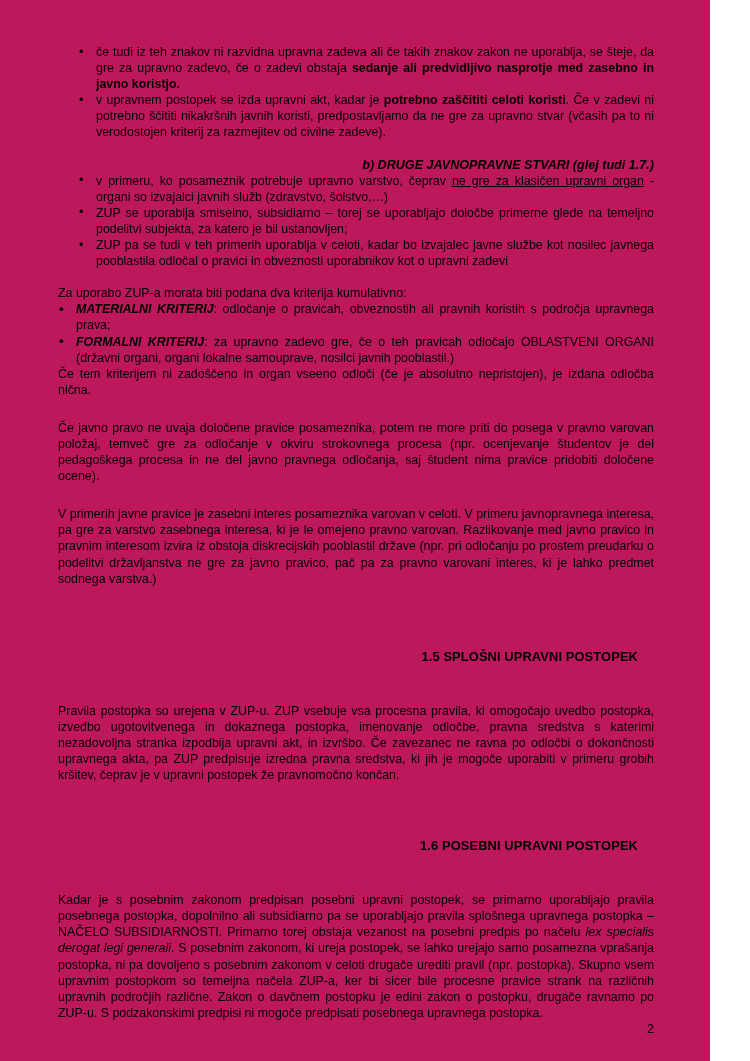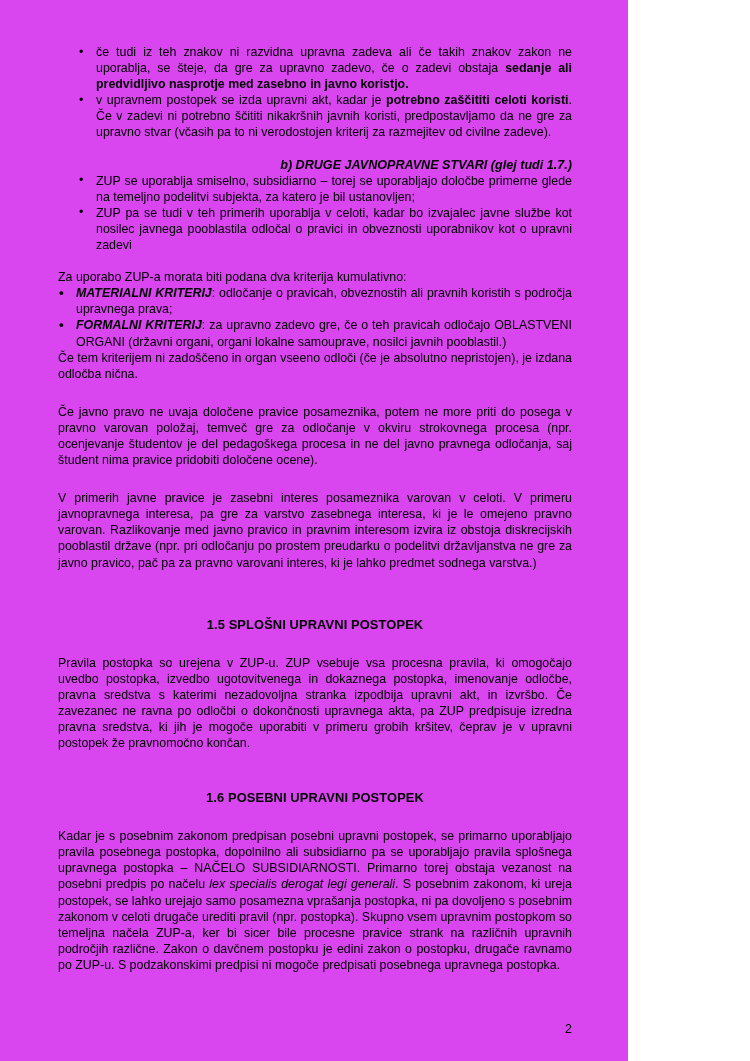--- a/index.html
+++ b/index.html
@@ -7,23 +7,23 @@
     margin: 0;
     padding: 0;
     background: #ffffff;
   }
   body {
     font-family: "Liberation Sans", sans-serif;
     color: #000000;
   }
   .page {
     position: relative;
-    width: 628px;
+    width: 710px;
     height: 1061px;
-    background: #d946ef;
+    background: #be185d;
     box-sizing: border-box;
     padding: 44px 56px 20px 58px;
     overflow: hidden;
   }
   .doc {
     font-size: 12.4px;
     line-height: 16.1px;
     text-align: justify;
     -webkit-hyphens: none;
     hyphens: none;
@@ -80,23 +80,23 @@
 
   .b { font-weight: bold; }
   .i { font-style: italic; }
   .bi { font-weight: bold; font-style: italic; }
   .u { text-decoration: underline; }
 
   h2.section-heading {
     font-size: 12.9px;
     font-weight: bold;
     line-height: 16px;
-    margin: 0;
+    margin: 16px;
     letter-spacing: 0.1px;
-    text-align: center;
+    text-align: right;
   }
   .subheading {
     font-size: 12.6px;
     font-weight: bold;
     font-style: italic;
     line-height: 16.1px;
     text-align: right;
   }
   .page-number {
     position: absolute;
@@ -121,20 +121,23 @@
       <li>
         <span>v upravnem postopek se izda upravni akt, kadar je </span><span class="b">potrebno zaščititi celoti koristi</span><span>. Če v zadevi ni potrebno ščititi nikakršnih javnih koristi, predpostavljamo da ne gre za upravno stvar (včasih pa to ni verodostojen kriterij za razmejitev od civilne zadeve).</span>
       </li>
     </ul>
 
     <div class="spacer-md"></div>
 
     <p class="subheading"><span class="bi">b) DRUGE JAVNOPRAVNE STVARI</span><span class="i"> (glej tudi 1.7.)</span></p>
 
     <ul class="deep">
+      <li>
+        <span>v primeru, ko posameznik potrebuje upravno varstvo, čeprav </span><span class="u">ne gre za klasičen upravni organ</span><span> - organi so izvajalci javnih služb (zdravstvo, šolstvo,…)</span>
+      </li>
       <li>
         <span>ZUP se uporablja smiselno, subsidiarno – torej se uporabljajo določbe primerne glede na temeljno podelitvi subjekta, za katero je bil ustanovljen;</span>
       </li>
       <li>
         <span>ZUP pa se tudi v teh primerih uporablja v celoti, kadar bo izvajalec javne službe kot nosilec javnega pooblastila odločal o pravici in obveznosti uporabnikov kot o upravni zadevi</span>
       </li>
     </ul>
 
     <div class="spacer-md"></div>
 

